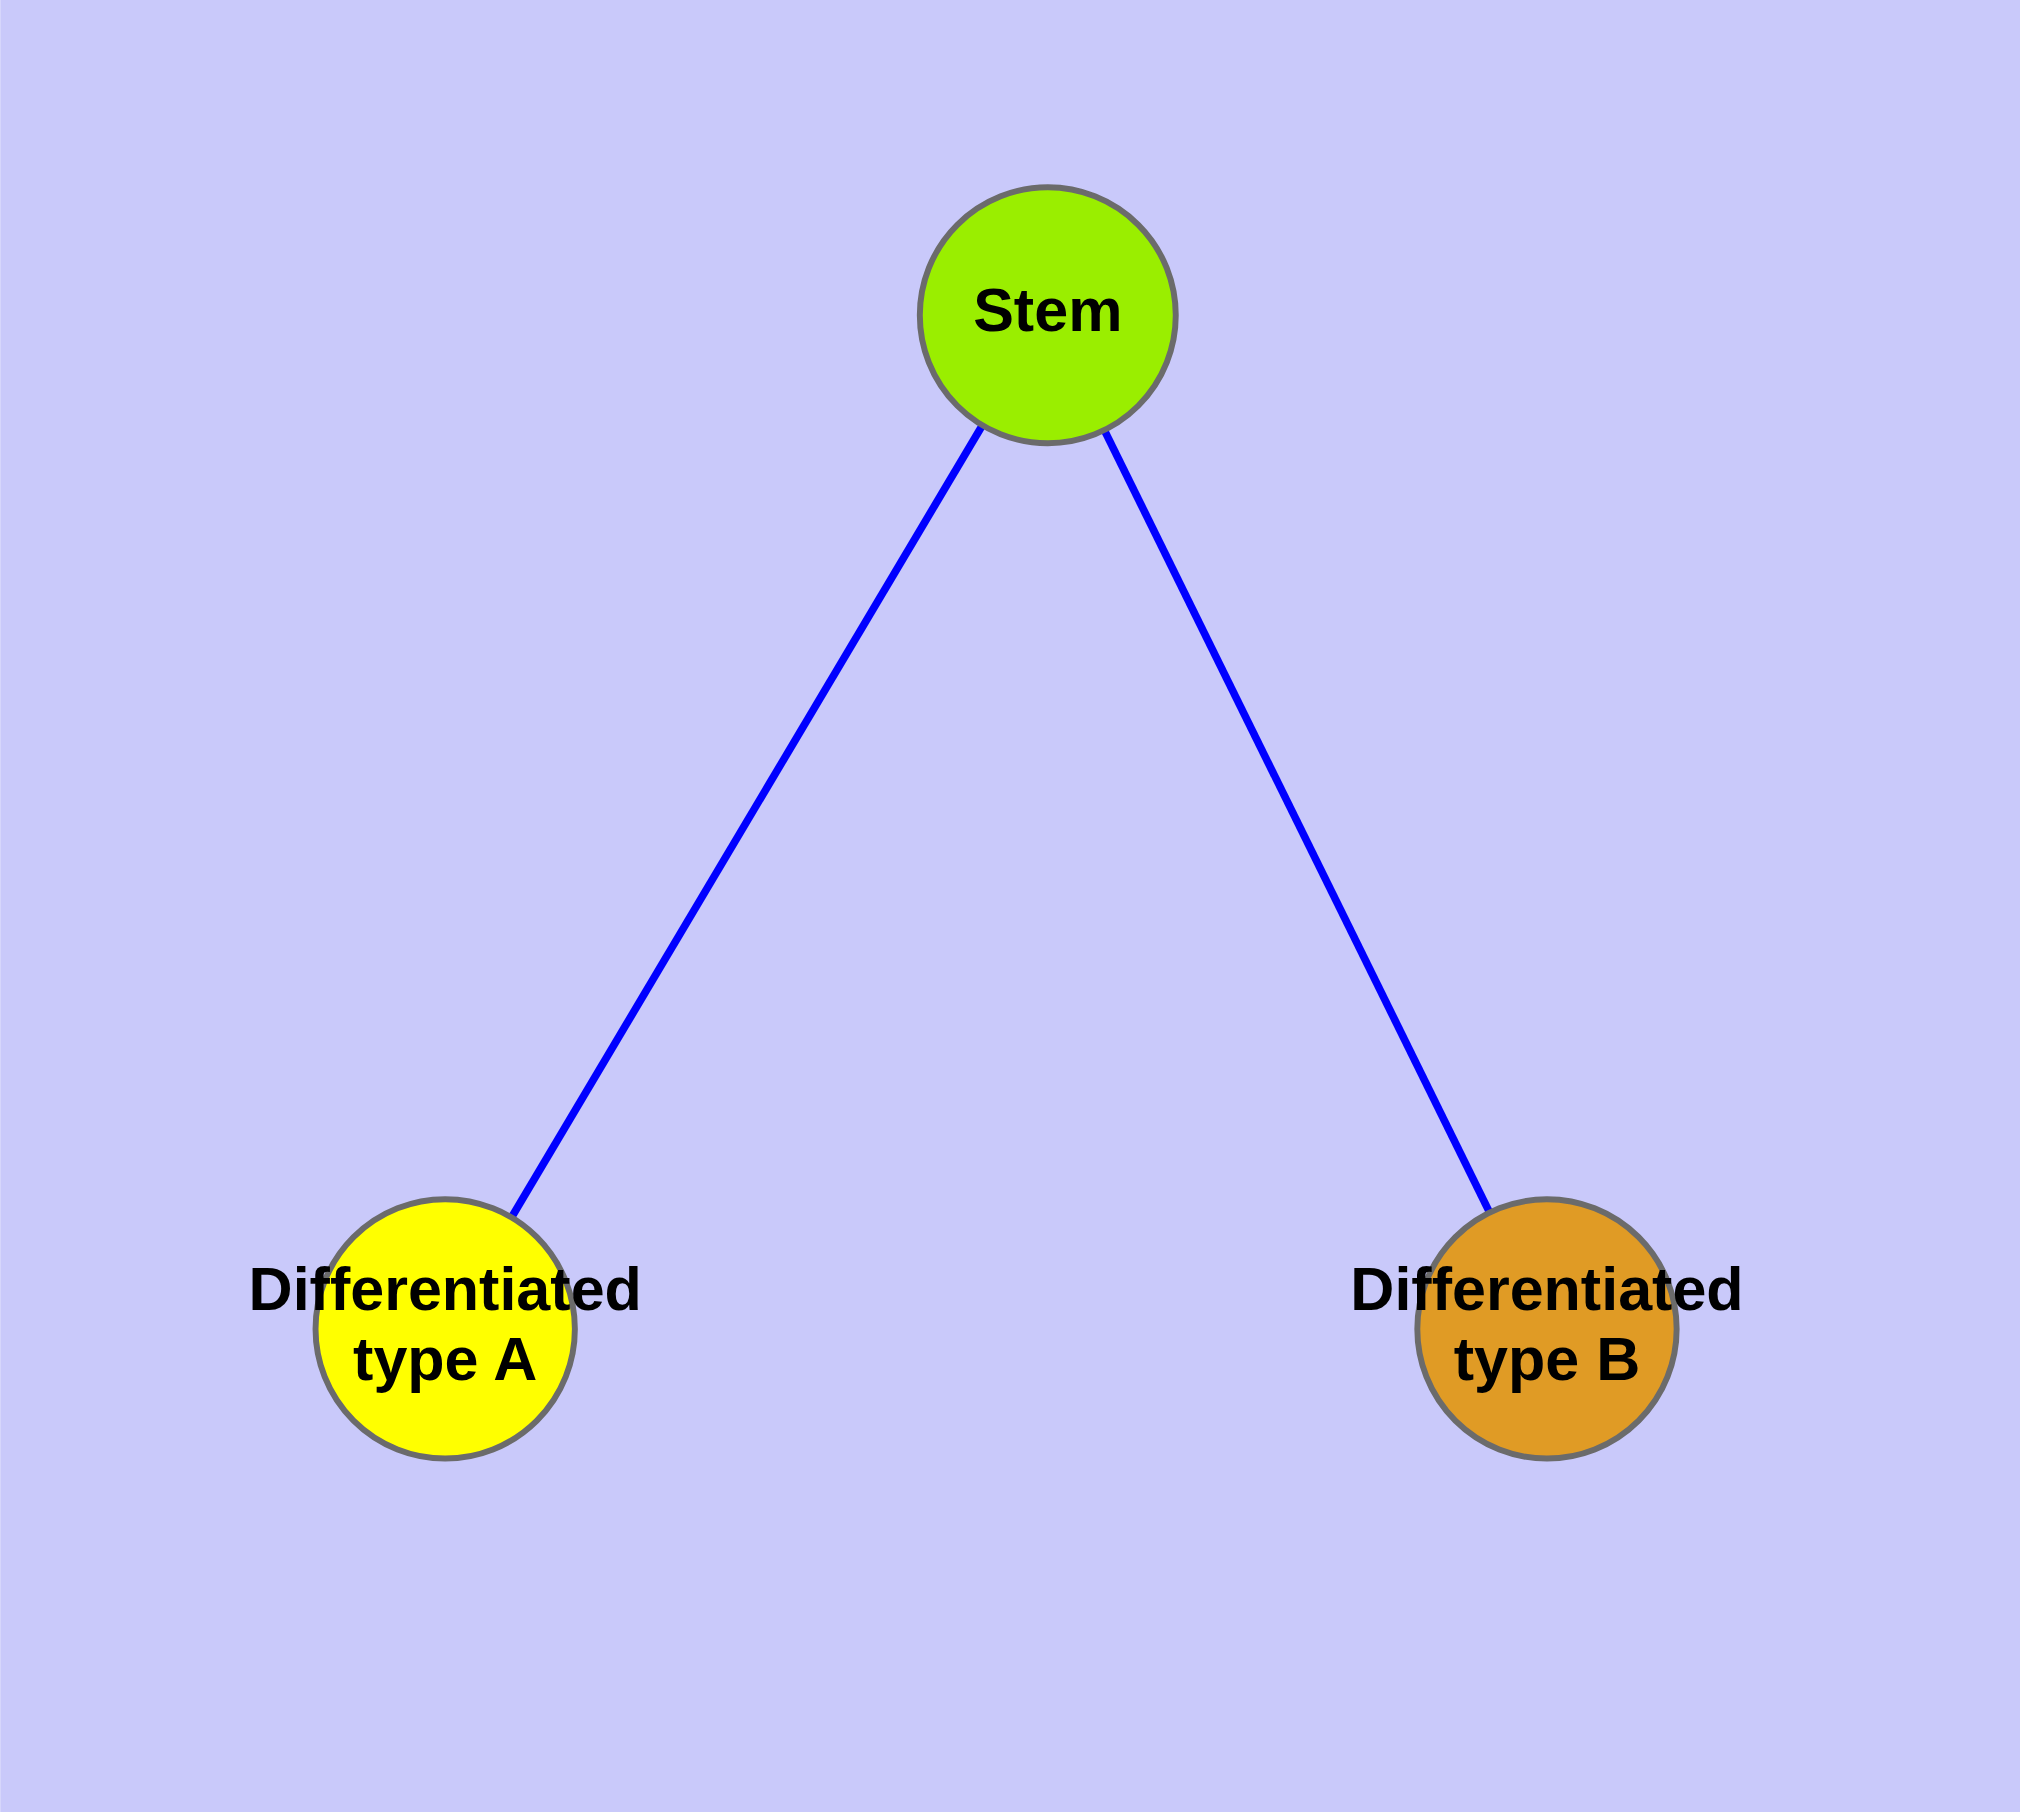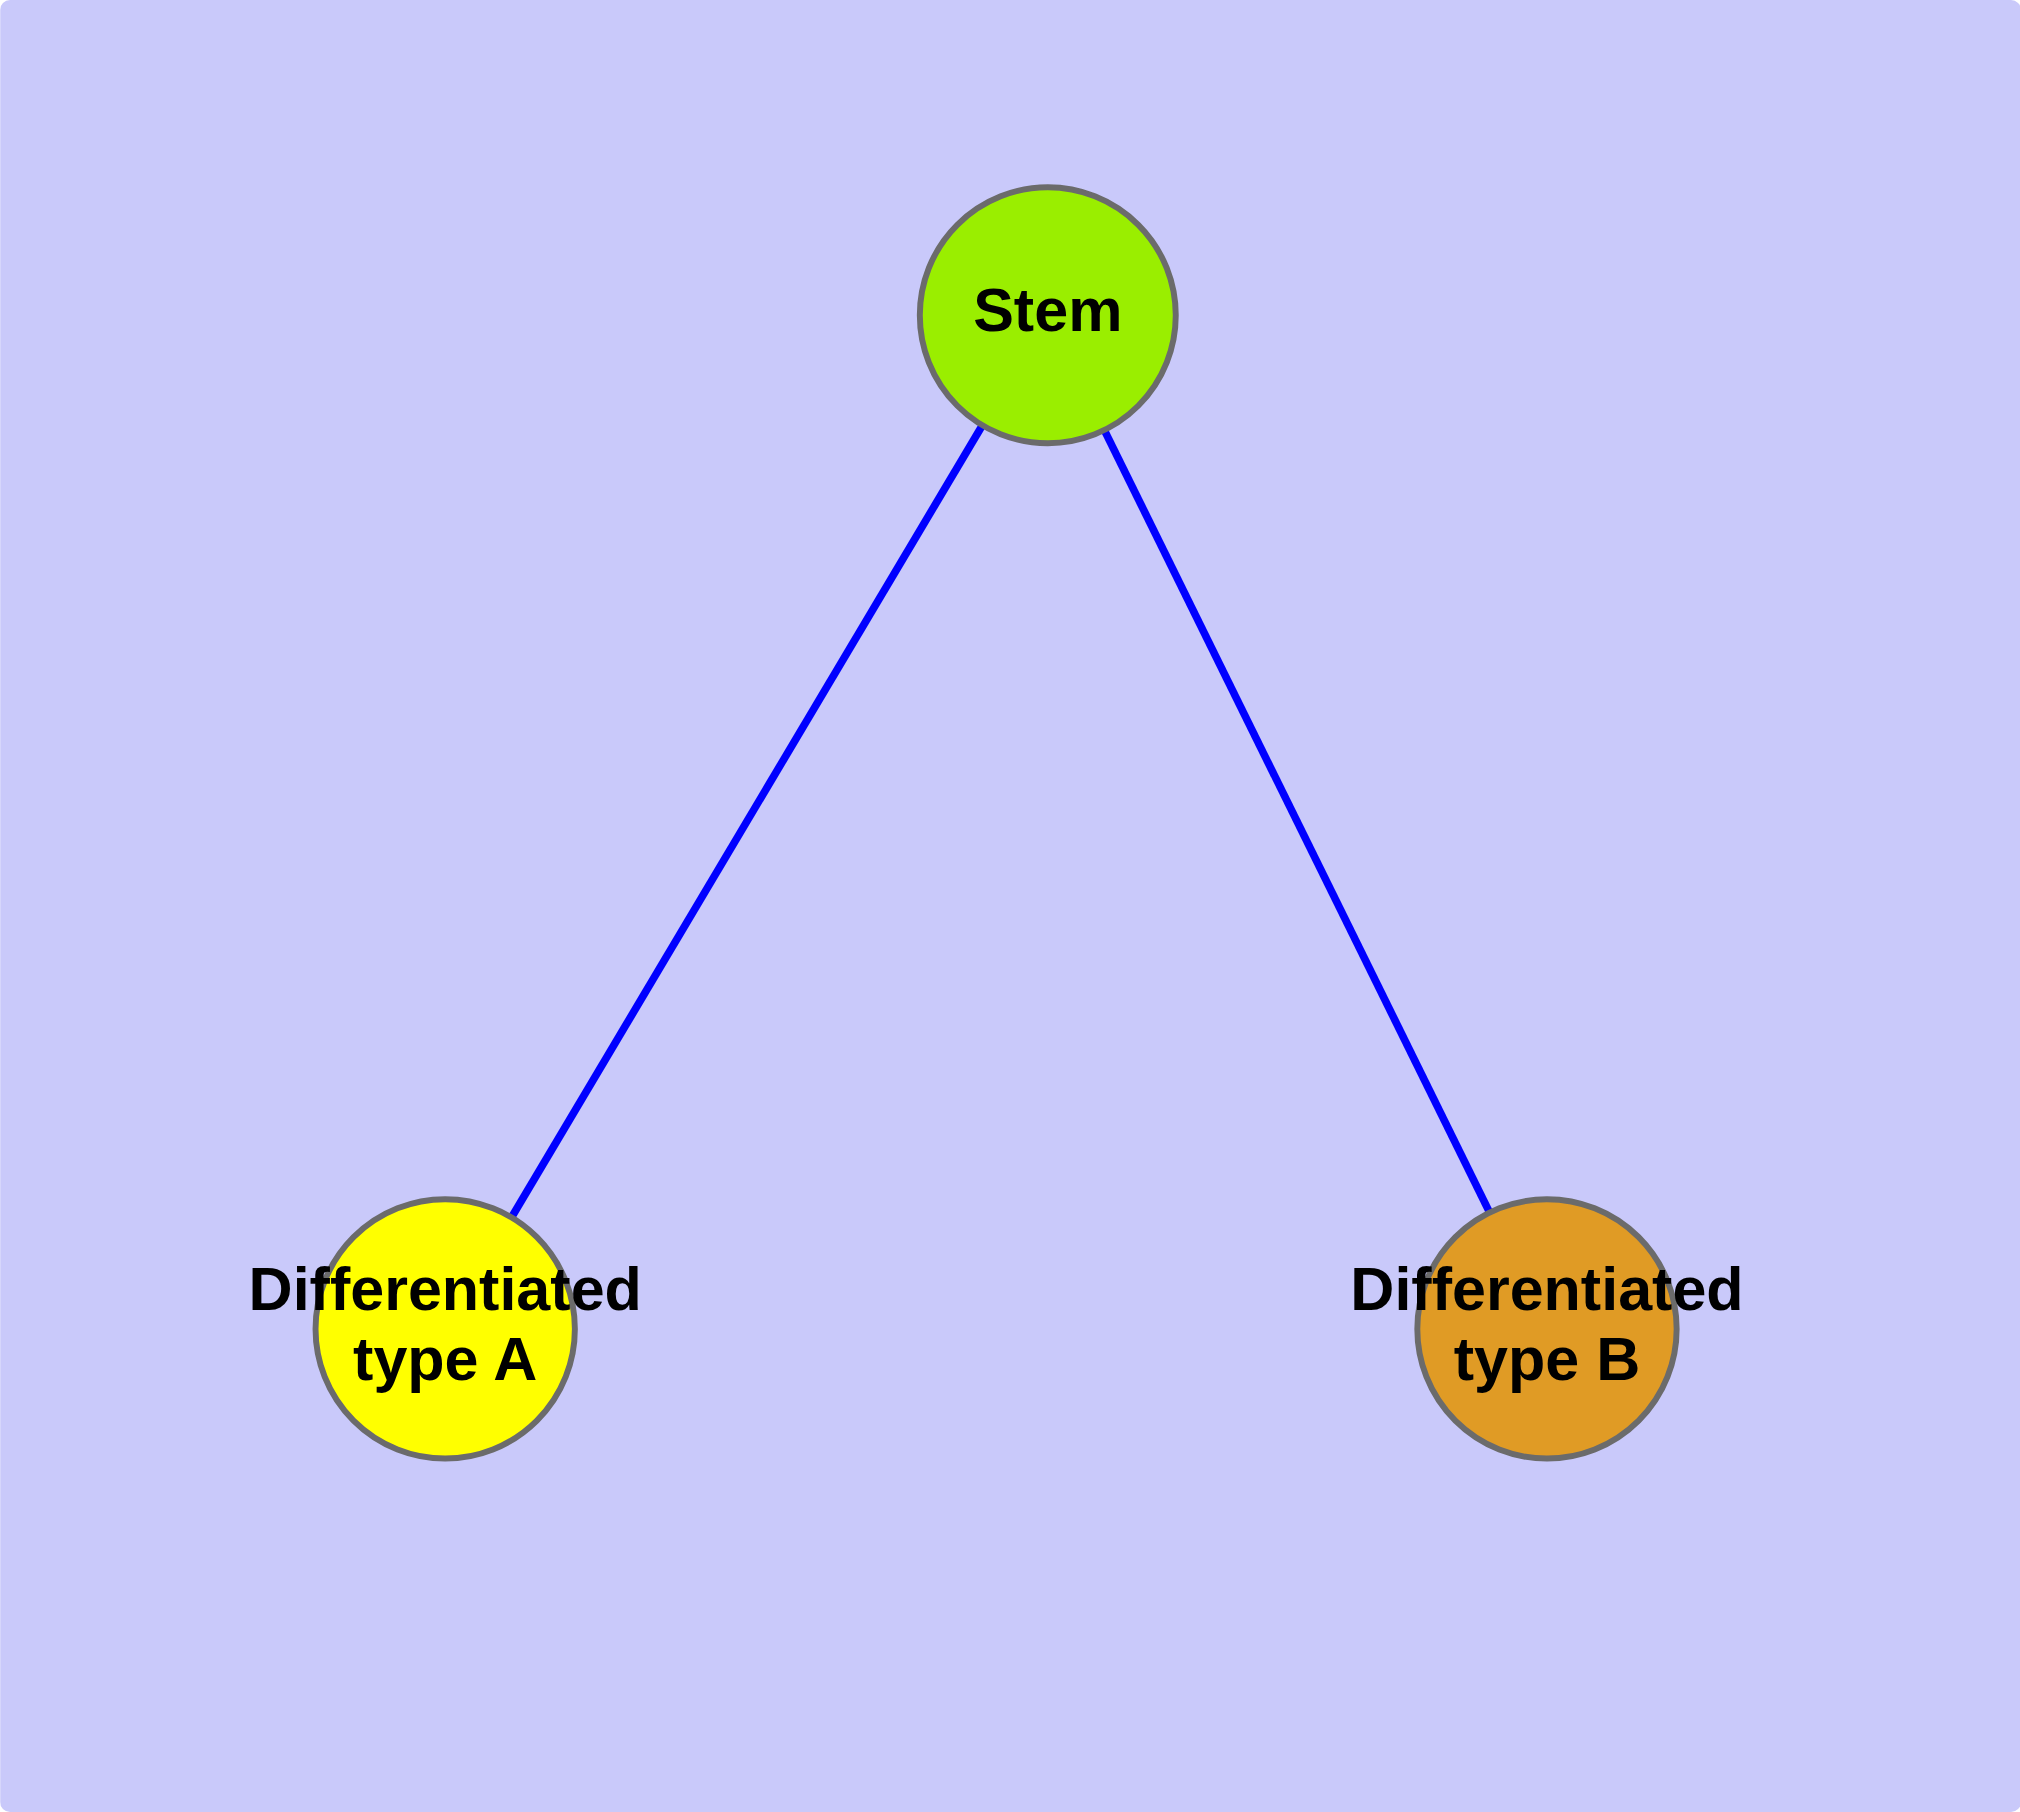--- a/index.html
+++ b/index.html
@@ -9,21 +9,20 @@
     background: #ffffff;
   }
   body {
     font-family: "Liberation Sans", sans-serif;
   }
   #graph-canvas {
     position: relative;
     width: 2021px;
     height: 1812px;
     overflow: hidden;
-    border-radius: 10px;
   }
   #graph-svg {
     position: absolute;
     top: 0;
     left: 0;
     width: 2021px;
     height: 1812px;
     display: block;
   }
   .node-label {

